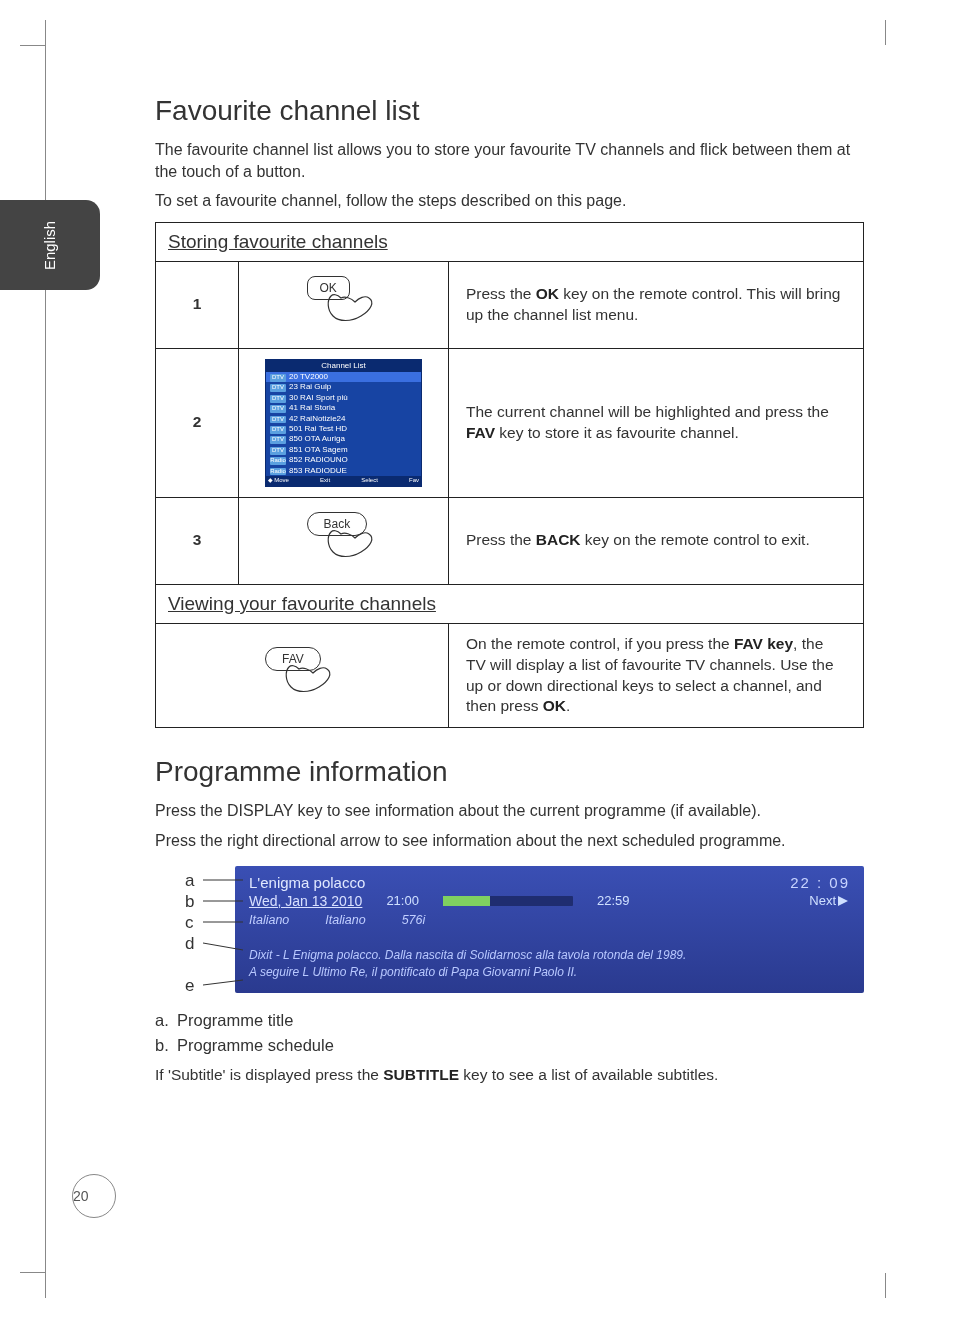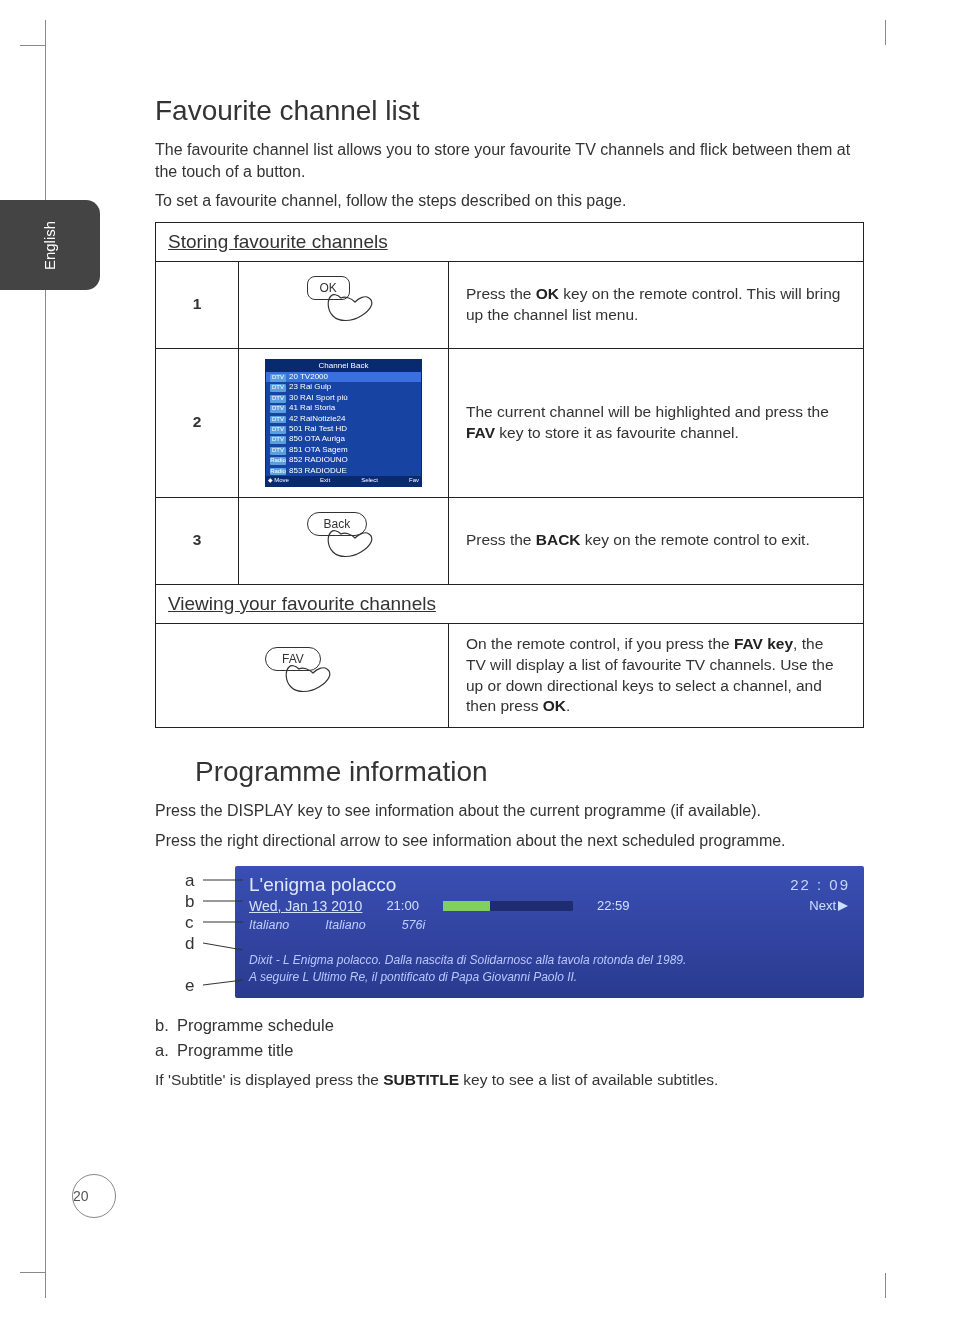--- a/index.html
+++ b/index.html
@@ -40,21 +40,21 @@
   }
   .page-num {
     position: absolute;
     left: 72px; bottom: 100px;
     width: 42px; height: 42px;
     border: 1px solid #888; border-radius: 50%;
     display: flex; align-items: center; 
     font-size: 14px; color:#555;
   }
   h1 { font-size: 28px; font-weight: 500; margin: 0 0 12px 0; color:#333; }
-  h1.sec2 { margin-top: 28px; margin-left: 40px; }
+  h1.sec2 { margin-top: 28px; }
   p { font-size: 16px; line-height: 1.35; margin: 8px 0; color:#333; }
 
   table.box {
     width: 100%;
     border-collapse: collapse;
     margin-top: 10px;
   }
   table.box th {
     text-align: left;
     font-weight: 400;
@@ -105,21 +105,21 @@
   .banner {
     margin-left: 80px;
     background: linear-gradient(#3a4fb4, #2a3a8f);
     color:#dce4ff;
     font-size: 13px;
     padding: 8px 14px 12px 14px;
     border-radius: 2px;
     font-family: Arial, sans-serif;
   }
   .banner .r1 { display:flex; align-items:center; }
-  .banner .title { color:#e0e8ff; font-size:19px; }
+  .banner .title { color:#e0e8ff; font-size:15px; }
   .banner .time { margin-left:auto; color:#c8d4ff; font-size:15px; letter-spacing:2px; }
   .banner .r2 { display:flex; align-items:center; gap:24px; margin-top:2px;}
   .banner .date { font-size:14px; color:#d8e0ff;text-decoration:underline; }
   .banner .start { font-size:13px; color:#cfe0ff; }
   .banner .bar { width:130px; height:10px; background:#1f2d70; position:relative; border-radius:1px;}
   .banner .bar .fill { position:absolute; left:0; top:0; bottom:0; width:36%; background:#7fd060; }
   .banner .end { font-size:13px; color:#cfe0ff; }
   .banner .next { margin-left:auto; font-size:13px; color:#cfe0ff; display:flex; align-items:center; gap:0; }
   .banner .r3 { display:flex; gap:36px; margin-top:4px; font-size:12.5px; font-style:italic; color:#c0ceff; }
   .banner .r345-gap { height:20px; }
@@ -173,21 +173,21 @@
       </td>
       <td>
         <span>Press the </span><b>OK</b><span> key on the remote control. This will bring up the channel list menu.</span>
       </td>
     </tr>
 
     <tr>
       <td class="col-num">2</td>
       <td class="col-icon">
         <div class="osd">
-          <div class="title">Channel Back</div>
+          <div class="title">Channel List</div>
           <div class="row sel"><span class="tag">DTV</span><span>20 TV2000</span></div>
           <div class="row"><span class="tag">DTV</span><span>23 Rai Gulp</span></div>
           <div class="row"><span class="tag">DTV</span><span>30 RAI Sport più</span></div>
           <div class="row"><span class="tag">DTV</span><span>41 Rai Storia</span></div>
           <div class="row"><span class="tag">DTV</span><span>42 RaiNotizie24</span></div>
           <div class="row"><span class="tag">DTV</span><span>501 Rai Test HD</span></div>
           <div class="row"><span class="tag">DTV</span><span>850 OTA Auriga</span></div>
           <div class="row"><span class="tag">DTV</span><span>851 OTA Sagem</span></div>
           <div class="row"><span class="tag">Radio</span><span>852 RADIOUNO</span></div>
           <div class="row"><span class="tag">Radio</span><span>853 RADIODUE</span></div>
@@ -285,20 +285,20 @@
       </div>
       <div class="r345-gap"></div>
       <div class="desc">
         <span>Dixit - L Enigma polacco. Dalla nascita di Solidarnosc alla tavola rotonda del 1989.</span><br>
         <span>A seguire L Ultimo Re, il pontificato di Papa Giovanni Paolo II.</span>
       </div>
     </div>
   </div>
 
   <div class="legend">
+    <div><span class="key">a.</span><span>Programme title</span></div>
     <div><span class="key">b.</span><span>Programme schedule</span></div>
-    <div><span class="key">a.</span><span>Programme title</span></div>
   </div>
 
   <p class="subtitle-note">
     <span>If 'Subtitle' is displayed press the </span><b>SUBTITLE</b><span> key to see a list of available subtitles.</span>
   </p>
 </div>
 
 </body></html>

